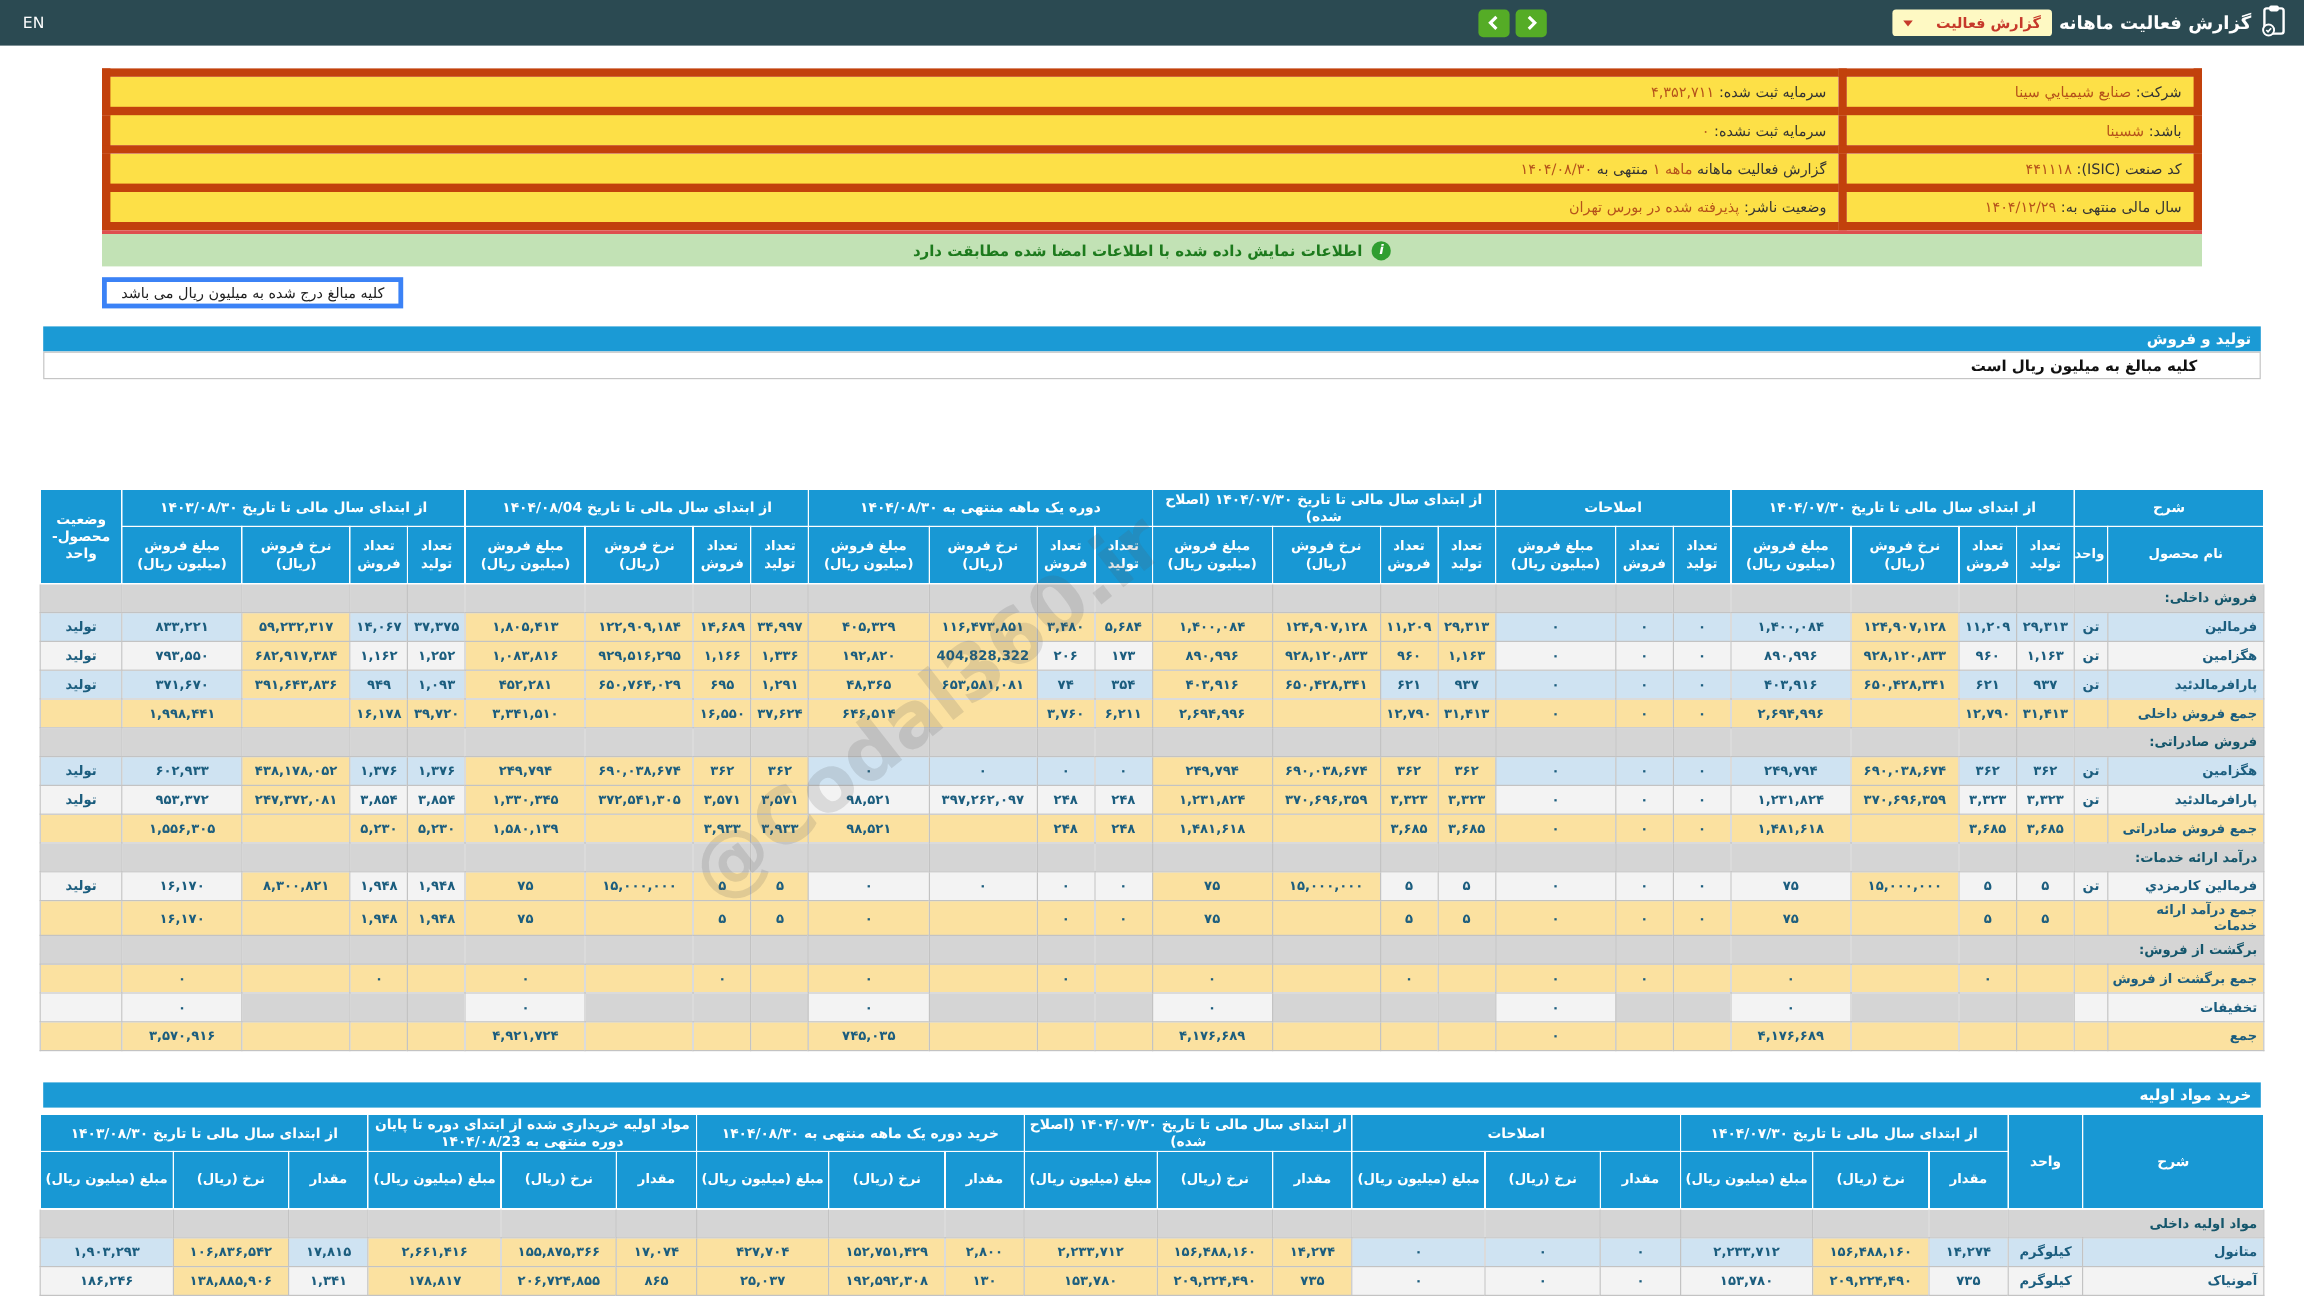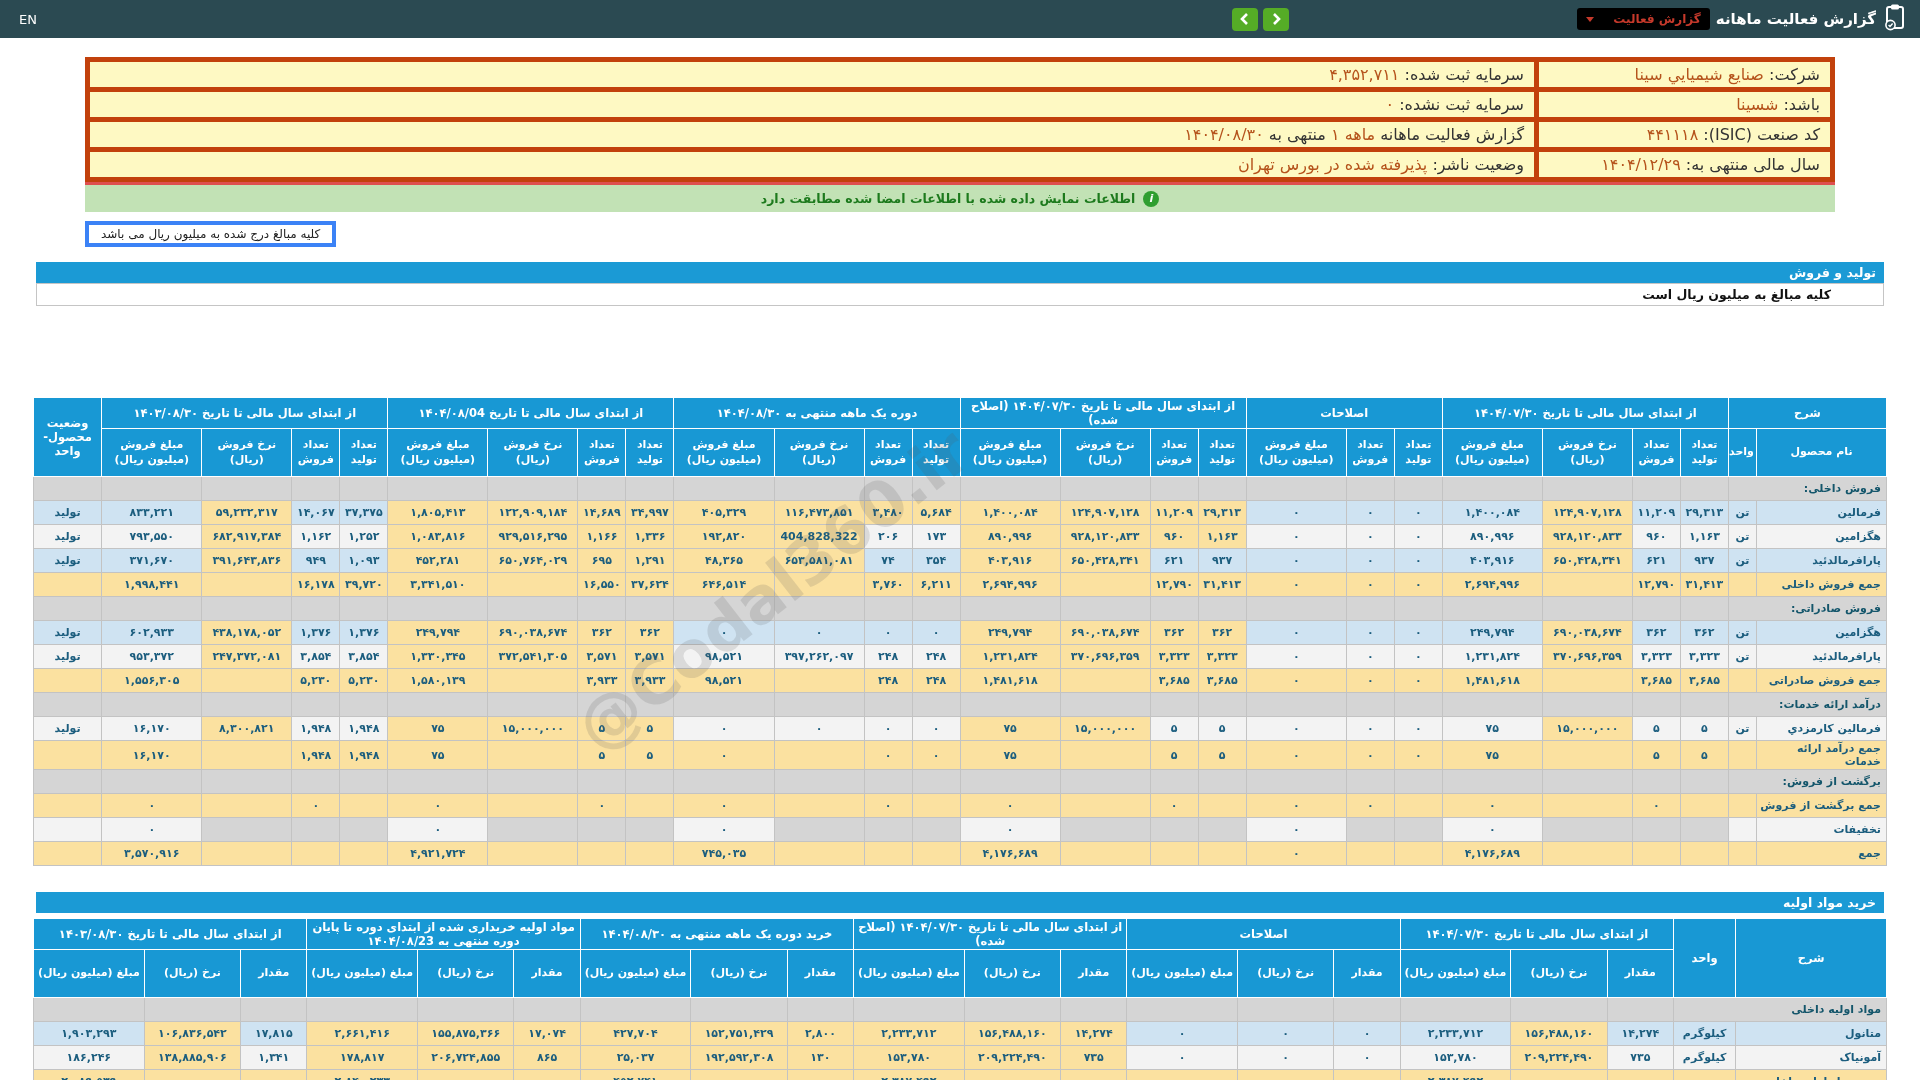--- a/index.html
+++ b/index.html
@@ -1,31 +1,31 @@
 <!DOCTYPE html>
 <html lang="fa" dir="rtl"><head>
 <meta charset="utf-8">
 <style>
   html,body{margin:0;padding:0;width:1920px;height:1080px;overflow:hidden;background:#fff;
     font-family:"DejaVu Sans","Liberation Sans",sans-serif;direction:rtl;position:relative}
   
   .topbar{height:38px;background:#2b4a52;display:flex;align-items:center;padding:0 13px;box-sizing:border-box}
   .brand{display:flex;align-items:center;gap:7px}
   .tb-title{color:#fff;font-size:15px;font-weight:bold;white-space:nowrap;margin-left:6px}
-  .dropdown{background:#000000;border-radius:3px;height:22px;display:flex;align-items:center;gap:19px;
+  .dropdown{background:#fef9c3;border-radius:3px;height:22px;display:flex;align-items:center;gap:19px;
     padding:0 9px;color:#c6392b;font-size:12px;font-weight:bold;cursor:pointer;white-space:nowrap}
   .caret{width:0;height:0;border-left:4px solid transparent;border-right:4px solid transparent;border-top:5px solid #c6392b}
   .navbtns{display:flex;gap:5px;margin-right:288px}
   .navbtn{width:26px;height:23px;background:#55ac26;border-radius:4px;display:flex;align-items:center;justify-content:center;cursor:pointer}
   .spacer{flex:1}
   .lang{color:#fff;font-size:13px;cursor:pointer;padding:0 6px}
   
   .info{margin:19px 85px 0}
   .info table{width:100%;border-collapse:collapse;table-layout:fixed}
-  .info td{border:5px solid #c2410c;background:#fef9c3;height:25px;font-size:16px;padding:0 10px;white-space:nowrap;overflow:hidden}
+  .info td{border:7px solid #c2410c;background:#fde047;height:25px;font-size:12px;padding:0 10px;white-space:nowrap;overflow:hidden}
   .info .lab{color:#333}
   .info .val{color:#b5521b;direction:ltr;unicode-bidi:embed}
   .redline{height:3px;background:#de4f4f;margin:0 85px}
   .greenbar{margin:0 85px;height:27px;background:#c2e2b5;display:flex;align-items:center;justify-content:center;gap:8px;
     color:#1d7a1d;font-weight:bold;font-size:12.5px}
   .inf-ic{width:16px;height:16px;border-radius:50%;background:#2f9e30;color:#fff;font-size:11px;font-weight:bold;
     font-style:italic;display:flex;align-items:center;justify-content:center;flex:0 0 16px}
   .unit-row{margin:9px 85px 0;text-align:left}
   .unit-box{display:inline-block;border:4px solid #3b82f6;background:#fff;padding:2px 12px;font-size:12px;color:#222;direction:rtl}
   

